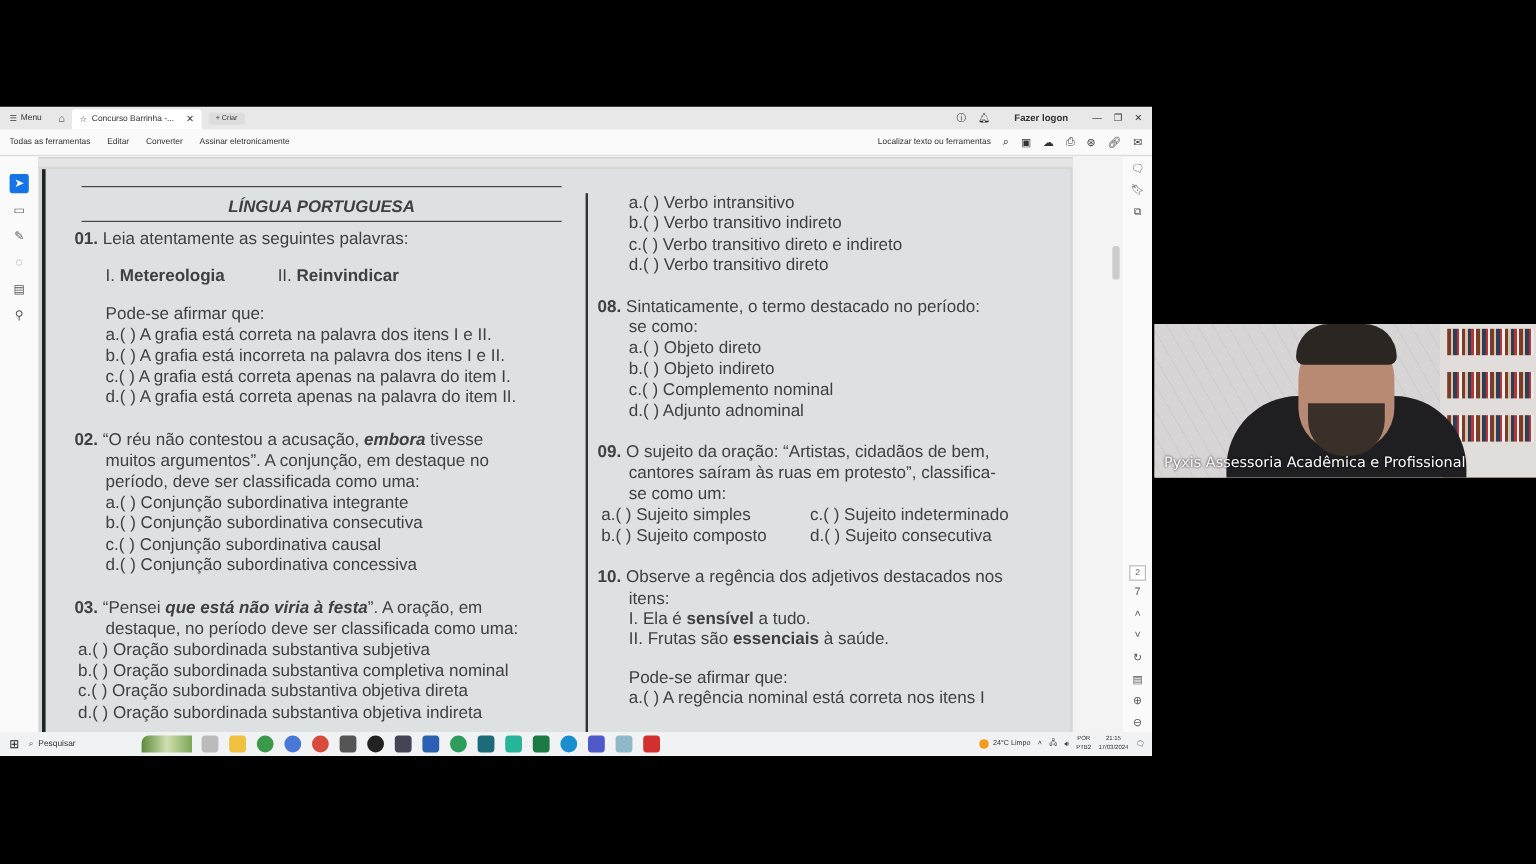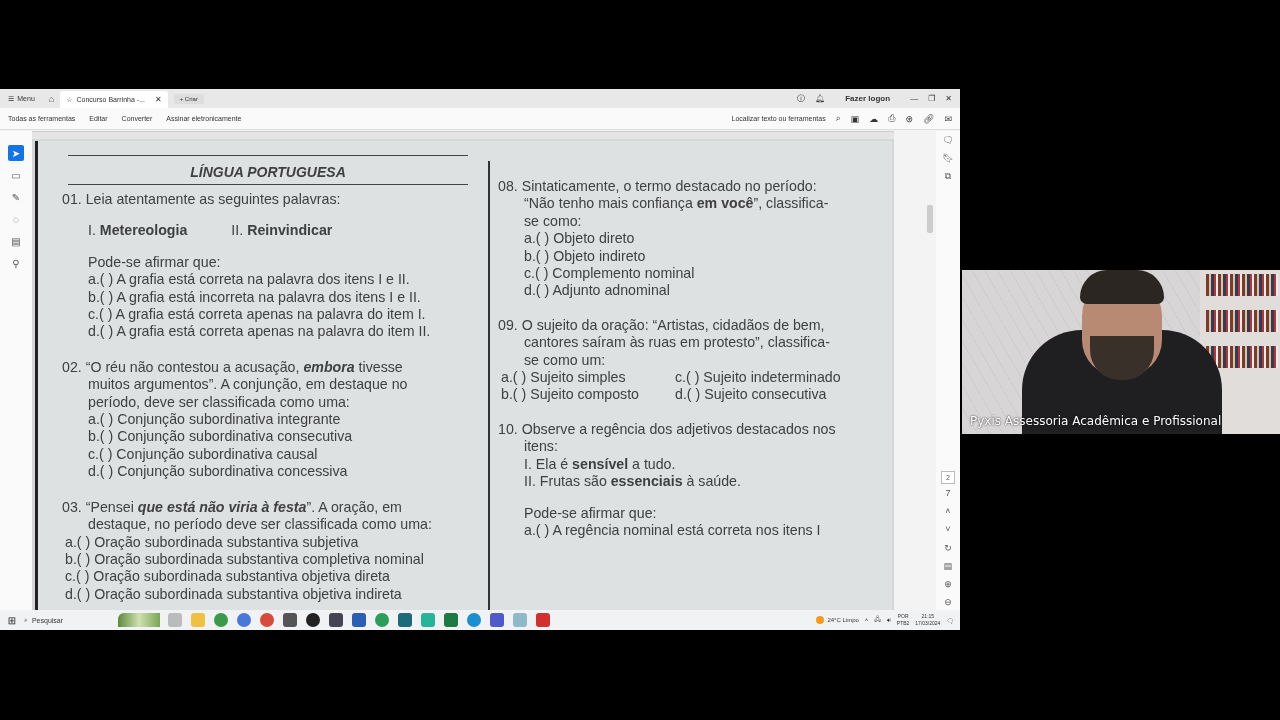--- a/index.html
+++ b/index.html
@@ -24,21 +24,21 @@
 .page{position:absolute;left:3px;top:10px;width:857px;height:520px;background:#dde1e2;border-left:3px solid #222}
 .topstrip{position:absolute;left:0;top:0;width:862px;height:8px;background:#e5e5e5;border-top:1px solid #ccc}
 .col{position:absolute;font-size:14.2px;color:#404040;line-height:17.4px}
 .col.left{left:24px;top:14px;width:426px}
 .col.right{left:460px;top:20px;width:380px}
 .colsep{position:absolute;left:450px;top:20px;width:2px;height:470px;background:#333}
 .heading-wrap{position:relative;height:30px;margin-left:6px;width:400px}
 .heading-wrap .line{position:absolute;left:0;width:400px;height:1px;background:#444}
 .heading{text-align:center;font-weight:bold;font-style:italic;font-size:14px;padding-top:9px}
 .q{margin-top:6px}
-.qnum{font-weight:normal}
+.qnum{font-weight:bold}
 .indent{padding-left:26px}
 .opt{padding-left:26px;white-space:nowrap}
 .opt.out{padding-left:3px}
 .grid2{display:grid;grid-template-columns:174px 200px;padding-left:3px}
 .words{display:flex;gap:44px;padding-left:26px;margin-top:14px;font-weight:bold}
 .words .n{font-weight:normal}
 .spacer{height:14px}
 .rightpanel{position:absolute;left:936px;top:42px;width:24px;height:480px;background:#fafafa;display:flex;flex-direction:column;align-items:center;font-size:9px;color:#555}
 .rightpanel .t{height:20px;display:flex;align-items:center}
 .scroll{position:absolute;left:926px;top:52px;width:8px;height:465px}
@@ -47,21 +47,21 @@
 .taskbar{position:absolute;left:0;top:521px;width:960px;height:20px;background:#f0f2f4;display:flex;align-items:center;font-size:7px;color:#333}
 .taskbar .win{width:24px;text-align:center;font-size:10px;color:#1a1a1a}
 .taskbar .search{display:flex;align-items:center;gap:4px;width:90px}
 .taskbar .imgblob{width:42px;height:14px;background:linear-gradient(90deg,#5c8a3c,#cfe0b0,#7aa657);border-radius:6px 0 0 0;margin-left:4px}
 .tbicons{display:flex;gap:9px;margin-left:8px}
 .tbicons span{width:14px;height:14px;border-radius:3px;display:inline-block}
 .tray{margin-left:auto;display:flex;align-items:center;gap:6px;padding-right:6px;font-size:6px}
 .tray .weather{display:flex;align-items:center;gap:3px}
 .tray .sun{width:8px;height:8px;border-radius:50%;background:#f29c1f;display:inline-block}
 .clock{display:flex;flex-direction:column;align-items:center;line-height:7px;font-size:5px}
-.webcam{position:absolute;left:962px;top:270px;width:318px;height:164px;background:#a16207;overflow:hidden}
+.webcam{position:absolute;left:962px;top:270px;width:318px;height:128px;background:#a16207;overflow:hidden}
 .webcam .wall{position:absolute;left:0;top:0;width:240px;height:180px;background:repeating-linear-gradient(60deg,#d8d5d6 0 10px,#cfcccd 10px 11px),#d6d4d5}
 .webcam .shelf{position:absolute;left:238px;top:0;width:80px;height:180px;background:#e0ddda}
 .webcam .books{position:absolute;left:244px;height:22px;width:72px;background:repeating-linear-gradient(90deg,#7a3b2a 0 3px,#d9c4a4 3px 5px,#2d3e5a 5px 8px,#b33 8px 10px,#eee 10px 12px)}
 .webcam .person{position:absolute;left:60px;top:60px;width:200px;height:120px;background:#1f1f22;border-radius:60px 60px 0 0}
 .webcam .head{position:absolute;left:120px;top:6px;width:80px;height:100px;background:#b98a73;border-radius:40px 40px 36px 36px}
 .webcam .hair{position:absolute;left:118px;top:0;width:84px;height:34px;background:#2b2622;border-radius:40px 40px 10px 10px}
 .webcam .beard{position:absolute;left:128px;top:66px;width:64px;height:44px;background:#3a302a;border-radius:0 0 30px 30px}
 .webcam .label{position:absolute;left:8px;bottom:6px;color:#fff;font-family:"DejaVu Sans",sans-serif;font-size:12px;text-shadow:0 0 2px #000}
 </style>
 </head>
@@ -159,24 +159,29 @@
           <div><span class="qnum">03.</span> <span>“Pensei </span><b><i>que está não viria à festa</i></b><span>”. A oração, em</span></div>
           <div class="indent">destaque, no período deve ser classificada como uma:</div>
           <div class="opt out">a.(   ) Oração subordinada substantiva subjetiva</div>
           <div class="opt out">b.(   ) Oração subordinada substantiva completiva nominal</div>
           <div class="opt out">c.(   ) Oração subordinada substantiva objetiva direta</div>
           <div class="opt out">d.(   ) Oração subordinada substantiva objetiva indireta</div>
         </div>
       </div>
 
       <div class="col right">
+        <div>
+          <div class="opt">a.(   ) Verbo intransitivo</div>
+          <div class="opt">b.(   ) Verbo transitivo indireto</div>
+          <div class="opt">c.(   ) Verbo transitivo direto e indireto</div>
+          <div class="opt">d.(   ) Verbo transitivo direto</div>
+        </div>
 
         <div class="q" style="margin-top:17px">
           <div><span class="qnum">08.</span> <span>Sintaticamente, o termo destacado no período:</span></div>
-          <div class="indent"><span>“Não tenho mais confiança </span><b>em você</b><span>”, classifica-</span></div>
           <div class="indent">se como:</div>
           <div class="opt">a.(   ) Objeto direto</div>
           <div class="opt">b.(   ) Objeto indireto</div>
           <div class="opt">c.(   ) Complemento nominal</div>
           <div class="opt">d.(   ) Adjunto adnominal</div>
         </div>
 
         <div class="q" style="margin-top:17px">
           <div><span class="qnum">09.</span> <span>O sujeito da oração: “Artistas, cidadãos de bem,</span></div>
           <div class="indent">cantores saíram às ruas em protesto”, classifica-</div>

